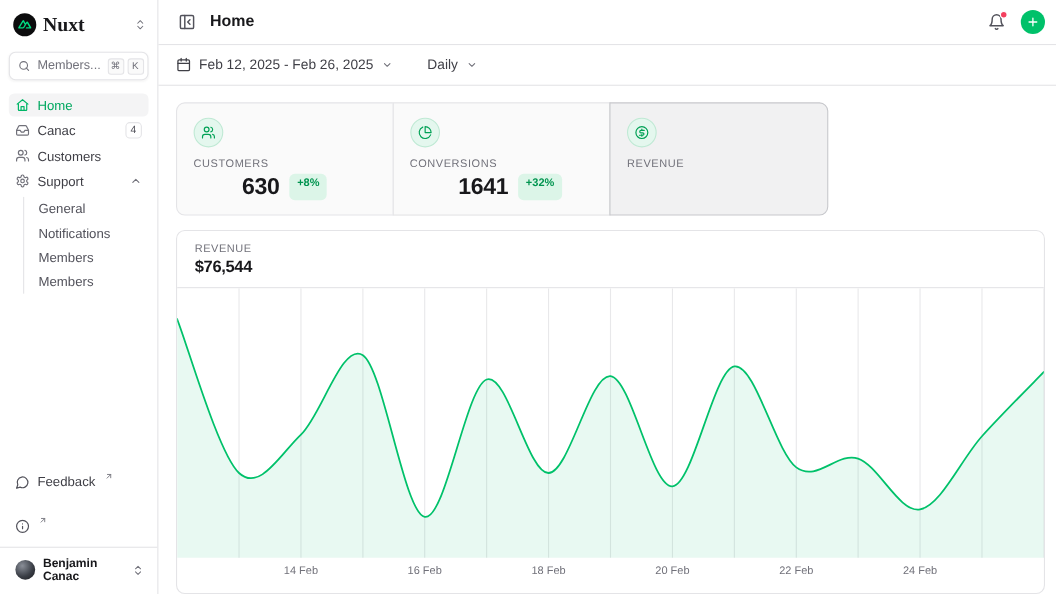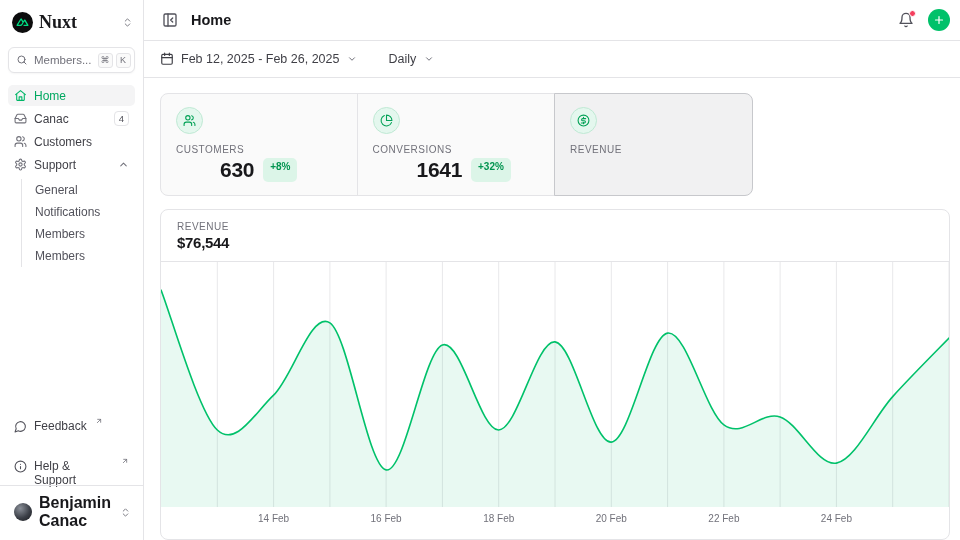--- a/index.html
+++ b/index.html
@@ -42,21 +42,21 @@
               font-size:12px; color:#52525b; cursor:pointer; }
 
   .side-spacer { flex:1; }
   .foot-links { display:flex; flex-direction:column; gap:19px; padding-bottom:6px; }
   .foot-item { height:21px; display:flex; align-items:flex-start; gap:7px; padding:3px 6px 0;
                font-size:12px; color:#3f3f46; cursor:pointer; }
   .foot-item .fi-icon { color:#52525b; margin-top:1px; }
   .ext-arrow { color:#71717a; margin-left:1px; margin-top:-2px; }
   .side-divider { height:1px; background:#e4e4e7; margin:2px -8px 0; }
   .user-row { display:flex; align-items:center; gap:7px; padding:8px 4px 2px 6px;
-              font-size:16px; font-weight:600; cursor:pointer; }
+              font-size:11px; font-weight:600; cursor:pointer; }
   .avatar { width:18px; height:18px; border-radius:50%; flex:0 0 18px;
             background:radial-gradient(circle at 35% 30%, #8a8f98 0%, #3c4048 55%, #17181b 100%); }
   .user-chev { margin-left:auto; color:#71717a; }
 
   
   main { flex:1; display:flex; flex-direction:column; min-width:0; }
   header { flex:0 0 41px; border-bottom:1px solid #e4e4e7; display:flex; align-items:center;
            justify-content:space-between; padding:0 10px 0 14px; }
   .h-left { display:flex; align-items:center; gap:9px; }
   .icon-btn { width:24px; height:24px; display:grid; place-items:center; color:#52525b;
@@ -203,21 +203,20 @@
           </svg>
         </span>
       </div>
       <div class="foot-item">
         <span class="fi-icon">
           <svg width="13" height="13" viewBox="0 0 24 24" fill="none" stroke="currentColor" stroke-width="2" stroke-linecap="round" stroke-linejoin="round">
             <circle cx="12" cy="12" r="10"></circle>
             <path d="M12 16v-4M12 8h.01"></path>
           </svg>
         </span>
-                   <span>Help &amp; Support</span>
                    <span class="ext-arrow">
           <svg width="8" height="8" viewBox="0 0 24 24" fill="none" stroke="currentColor" stroke-width="2.4" stroke-linecap="round" stroke-linejoin="round">
             <path d="M7 17 17 7M8 7h9v9"></path>
           </svg>
         </span>
       </div>
     </div>
   <div class="side-divider"></div>
 
   <div class="user-row">

